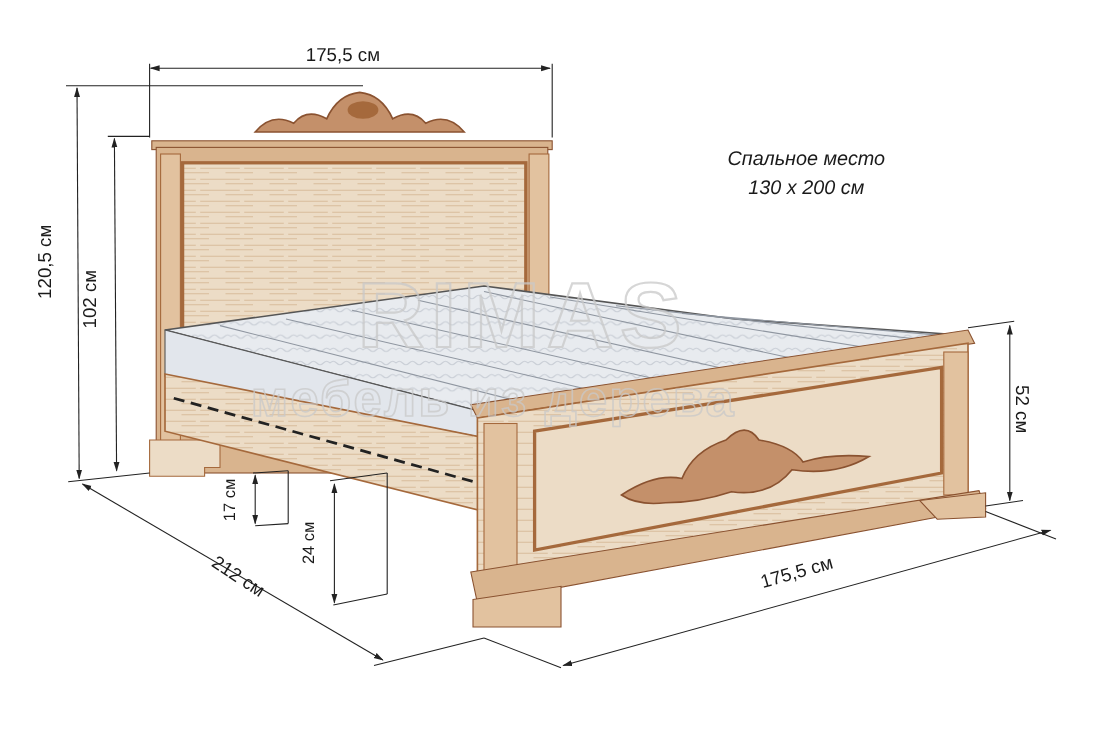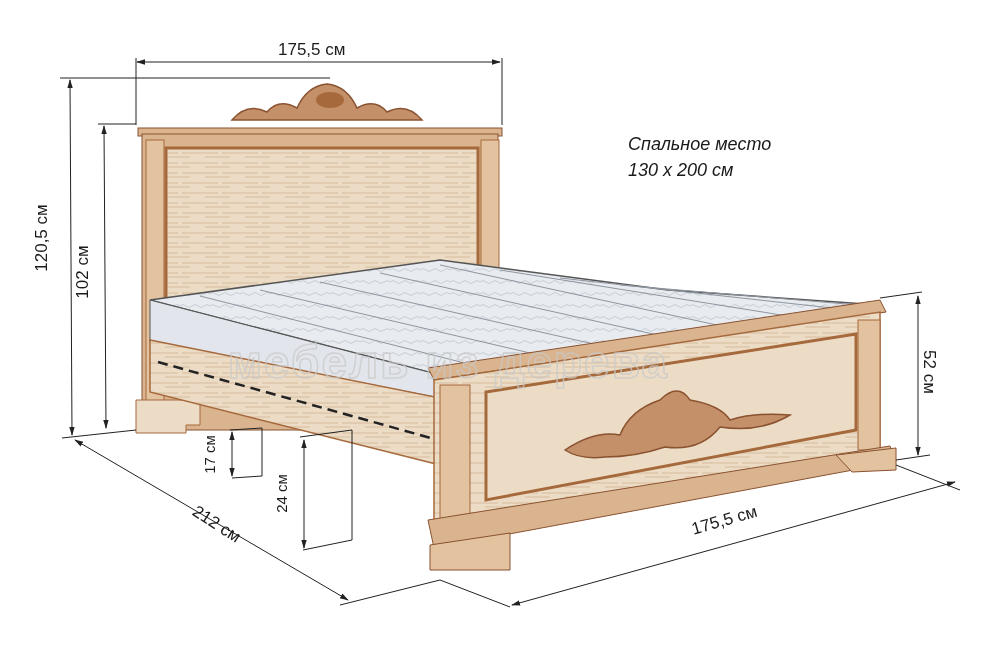--- a/index.html
+++ b/index.html
@@ -1,19 +1,19 @@
 <!DOCTYPE html>
 <html><head>
 <meta charset="utf-8">
 <style>
   html, body { margin:0; padding:0; background:#ffffff; }
   body { width:1000px; height:667px; overflow:hidden; position:relative; font-family:"Liberation Sans", sans-serif; }
   #stage { position:absolute; left:0; top:0; width:1000px; height:667px; }
   .lbl { position:absolute; font-family:"Liberation Sans", sans-serif; color:#1a1a1a; font-size:17px; white-space:nowrap; }
-  .note { position:absolute; left:628px; top:131px; width:210px; text-align:left; font-style:italic; font-size:18px; line-height:26px; color:#1a1a1a; }
+  .note { position:absolute; left:628px; top:131px; width:210px; text-align:center; font-style:italic; font-size:18px; line-height:26px; color:#1a1a1a; }
   .wm1 { position:absolute; left:325px; top:238px; font-size:84px; font-weight:bold; letter-spacing:6px; color:rgba(255,255,255,0.0); -webkit-text-stroke:2px rgba(200,200,200,0.75); }
   .wm2 { position:absolute; left:228px; top:335px; font-size:46px; font-weight:bold; letter-spacing:2px; color:rgba(255,255,255,0.0); -webkit-text-stroke:1.5px rgba(200,200,200,0.75); }
 </style>
 </head>
 <body>
 
 <div id="stage">
   <svg width="1000" height="667" viewBox="0 0 1000 667" xmlns="http://www.w3.org/2000/svg">
     <defs>
       <marker id="arr" viewBox="0 0 10 10" refX="9" refY="5" markerWidth="9" markerHeight="9" orient="auto-start-reverse">
@@ -106,20 +106,21 @@
       <line x1="232" y1="432" x2="232" y2="476" marker-start="url(#arr)" marker-end="url(#arr)"></line>
 
       <line x1="300" y1="437" x2="352" y2="430"></line>
       <line x1="352" y1="430" x2="352" y2="540"></line>
       <line x1="303" y1="550" x2="352" y2="540"></line>
       <line x1="304" y1="440" x2="304" y2="548" marker-start="url(#arr)" marker-end="url(#arr)"></line>
     </g>
   </svg>
 
   
+  <div class="wm1">RIMAS</div>
   <div class="wm2">мебель из дерева</div>
 
   
   <div class="lbl" style="left:278px; top:40px;">175,5 см</div>
 
   <div class="note">
     <div>Спальное место</div>
     <div>130 х 200 см</div>
   </div>
 

